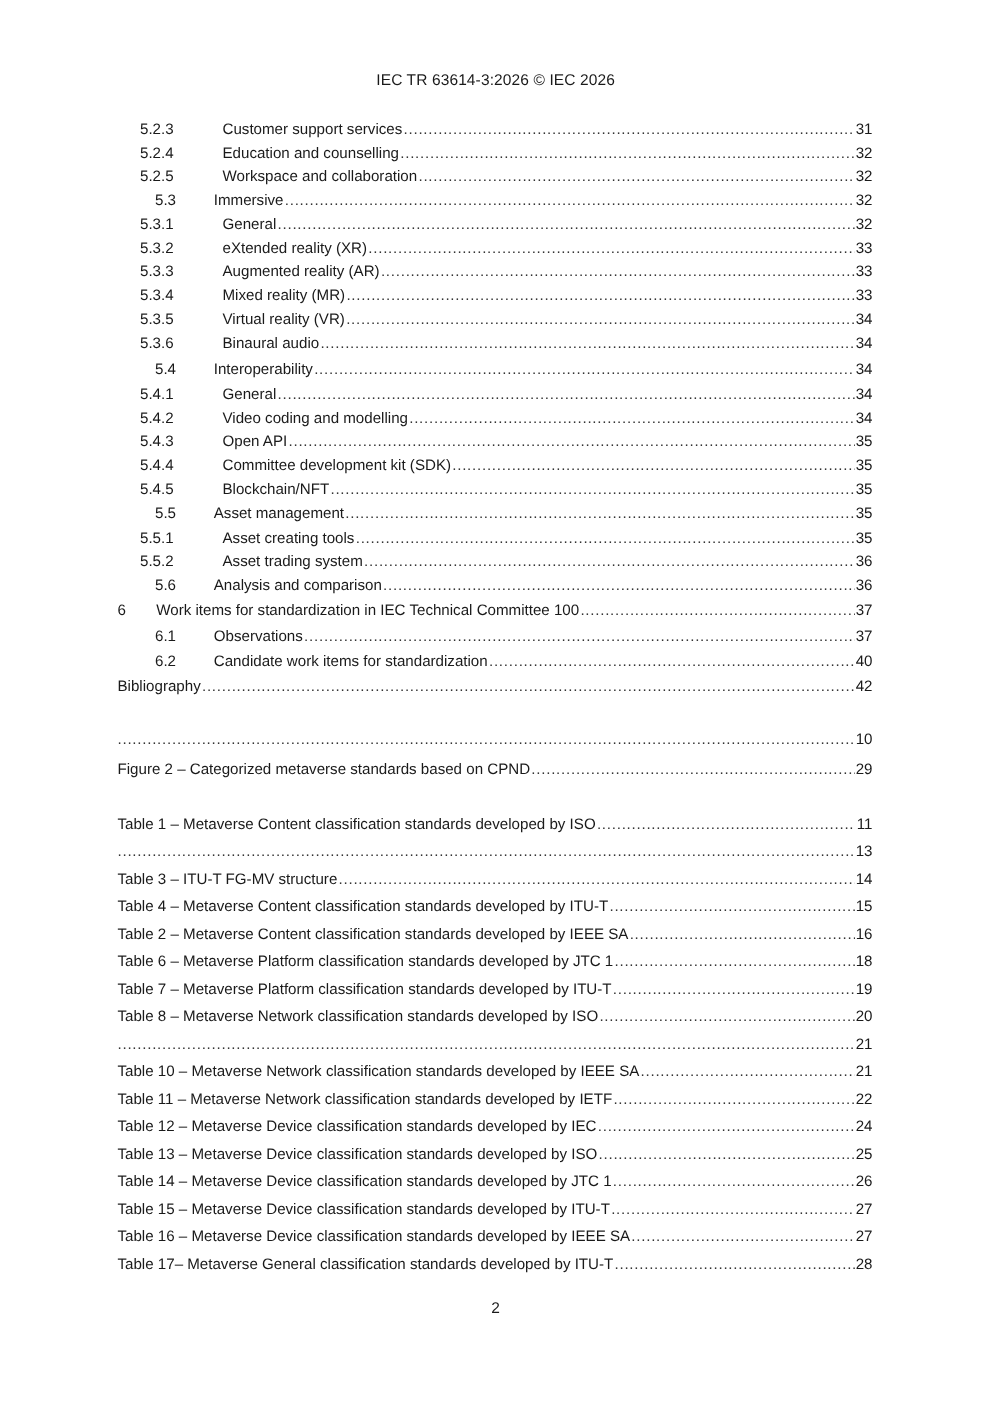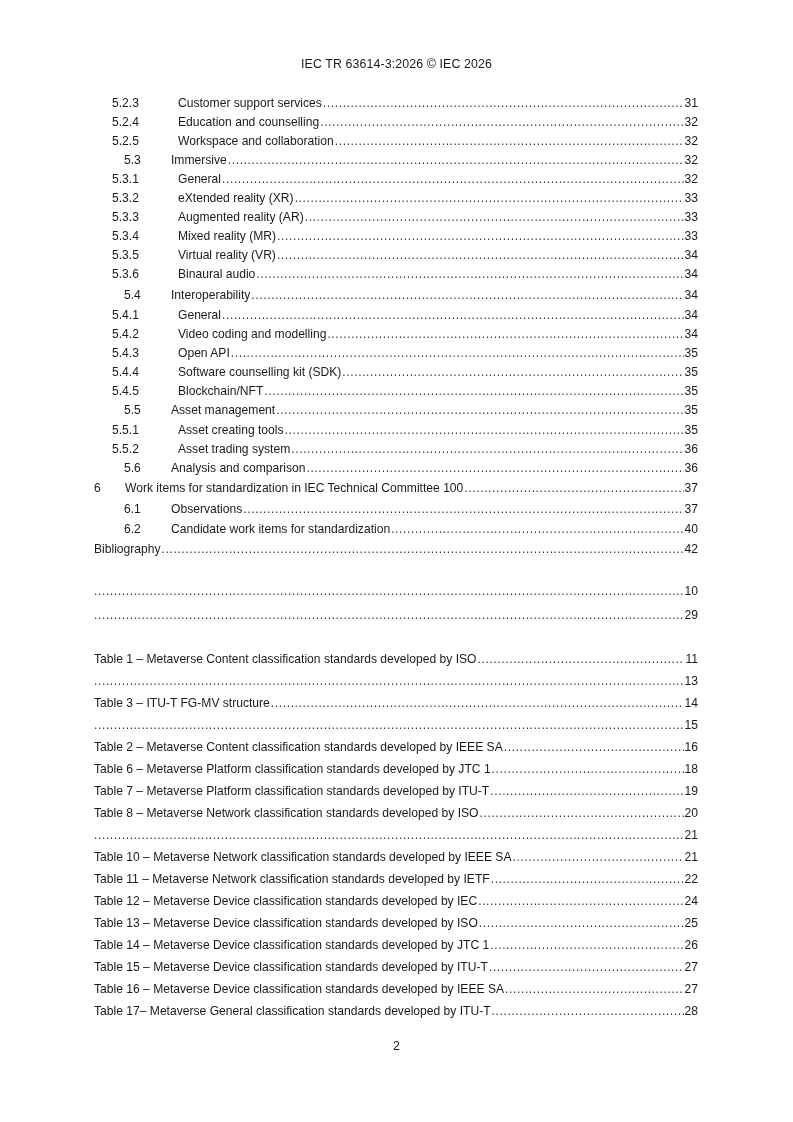--- a/index.html
+++ b/index.html
@@ -163,21 +163,21 @@
       <span class="page">34</span>
     </div>
   <div class="toc-row lvl3" style="top:345px">
       <span class="num">5.4.3</span>
       <span class="title">Open API</span>
       <span class="dots"></span>
       <span class="page">35</span>
     </div>
   <div class="toc-row lvl3" style="top:364px">
       <span class="num">5.4.4</span>
-      <span class="title">Software counselling kit (SDK)</span>
+      <span class="title">Committee development kit (SDK)</span>
       <span class="dots"></span>
       <span class="page">35</span>
     </div>
   <div class="toc-row lvl3" style="top:383px">
       <span class="num">5.4.5</span>
       <span class="title">Blockchain/NFT</span>
       <span class="dots"></span>
       <span class="page">35</span>
     </div>
   <div class="toc-row lvl2" style="top:402px">
@@ -226,39 +226,41 @@
       <span class="title">Bibliography</span>
       <span class="dots"></span>
       <span class="page">42</span>
     </div>
 
   <div class="toc-row" style="top:583px">
       <span class="dots"></span>
       <span class="page">10</span>
     </div>
   <div class="toc-row" style="top:607px">
+      <span class="title">Figure 2 – Categorized metaverse standards based on CPND</span>
       <span class="dots"></span>
       <span class="page">29</span>
     </div>
 
   <div class="toc-row" style="top:651px">
       <span class="title">Table 1 – Metaverse Content classification standards developed by ISO</span>
       <span class="dots"></span>
       <span class="page">11</span>
     </div>
   <div class="toc-row" style="top:673px">
       <span class="dots"></span>
       <span class="page">13</span>
     </div>
   <div class="toc-row" style="top:695px">
       <span class="title">Table 3 – ITU-T FG-MV structure</span>
       <span class="dots"></span>
       <span class="page">14</span>
     </div>
   <div class="toc-row" style="top:717px">
+      <span class="title">Table 4 – Metaverse Content classification standards developed by ITU-T</span>
       <span class="dots"></span>
       <span class="page">15</span>
     </div>
   <div class="toc-row" style="top:739px">
       <span class="title">Table 2 – Metaverse Content classification standards developed by IEEE SA</span>
       <span class="dots"></span>
       <span class="page">16</span>
     </div>
   <div class="toc-row" style="top:761px">
       <span class="title">Table 6 – Metaverse Platform classification standards developed by JTC 1</span>

